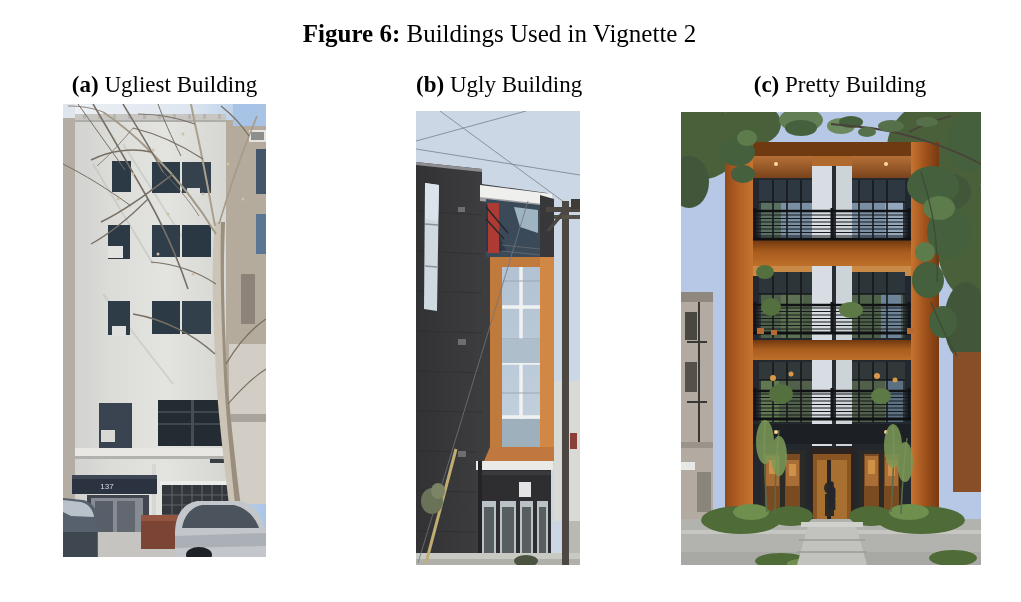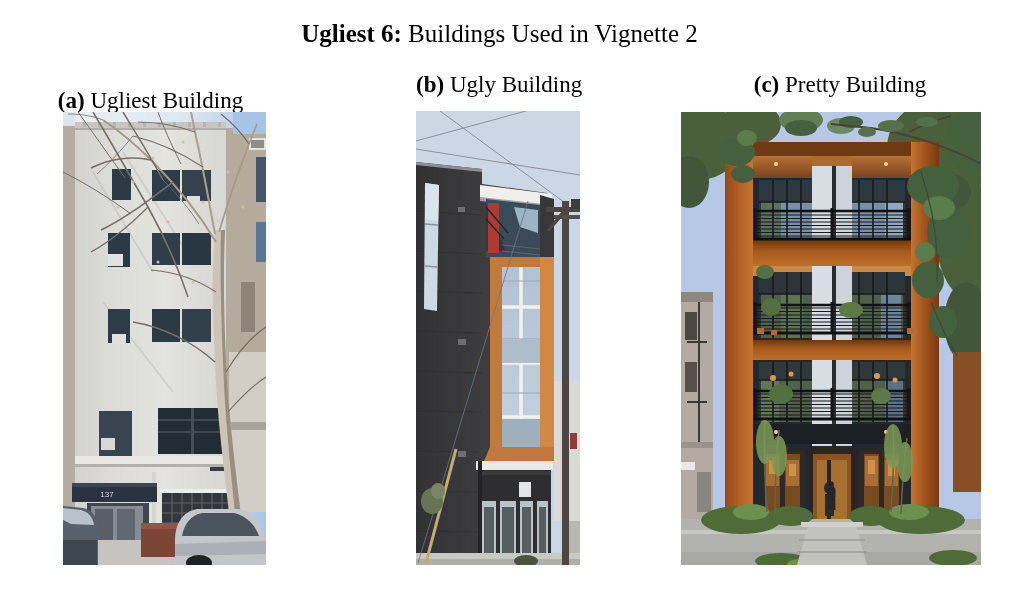--- a/index.html
+++ b/index.html
@@ -4,26 +4,26 @@
 <style>
   html,body{margin:0;padding:0;background:#ffffff;}
   body{width:1021px;height:602px;position:relative;font-family:"Liberation Serif",serif;overflow:hidden;}
   .title{position:absolute;top:21px;left:0;width:1021px;text-align:center;font-size:25px;line-height:1;color:#000;}
   .cap{position:absolute;top:73px;white-space:nowrap;font-size:23px;line-height:1;color:#000;text-align:center;}
   .ph{position:absolute;}
   svg{display:block;}
 </style>
 </head>
 <body>
-  <div class="title" style="left:-11px;"><b>Ugliest 6:</b> Buildings Used in Vignette 2</div>
-  <div class="cap" style="left:49px;width:203px;margin-top:16px;"><b>(a)</b> Ugliest Building</div>
+  <div class="title" style="left:-11px;"><b>Figure 6:</b> Buildings Used in Vignette 2</div>
+  <div class="cap" style="left:63px;width:203px;"><b>(a)</b> Ugliest Building</div>
   <div class="cap" style="left:416px;width:164px;"><b>(b)</b> Ugly Building</div>
   <div class="cap" style="left:690px;width:300px;"><b>(c)</b> Pretty Building</div>
 
-  <div class="ph" style="left:63px;top:112px;">
+  <div class="ph" style="left:63px;top:104px;">
     <svg width="203" height="453" viewBox="0 0 203 453" id="svga">
       <defs>
         <linearGradient id="afac" x1="0" y1="0" x2="1" y2="0">
           <stop offset="0" stop-color="#d6d6d3"></stop>
           <stop offset="0.25" stop-color="#e1e1de"></stop>
           <stop offset="0.6" stop-color="#e8e8e5"></stop>
           <stop offset="1" stop-color="#dbdbd8"></stop>
         </linearGradient>
         <linearGradient id="asky" x1="0" y1="0" x2="1" y2="0">
           <stop offset="0" stop-color="#eef0f3"></stop>

